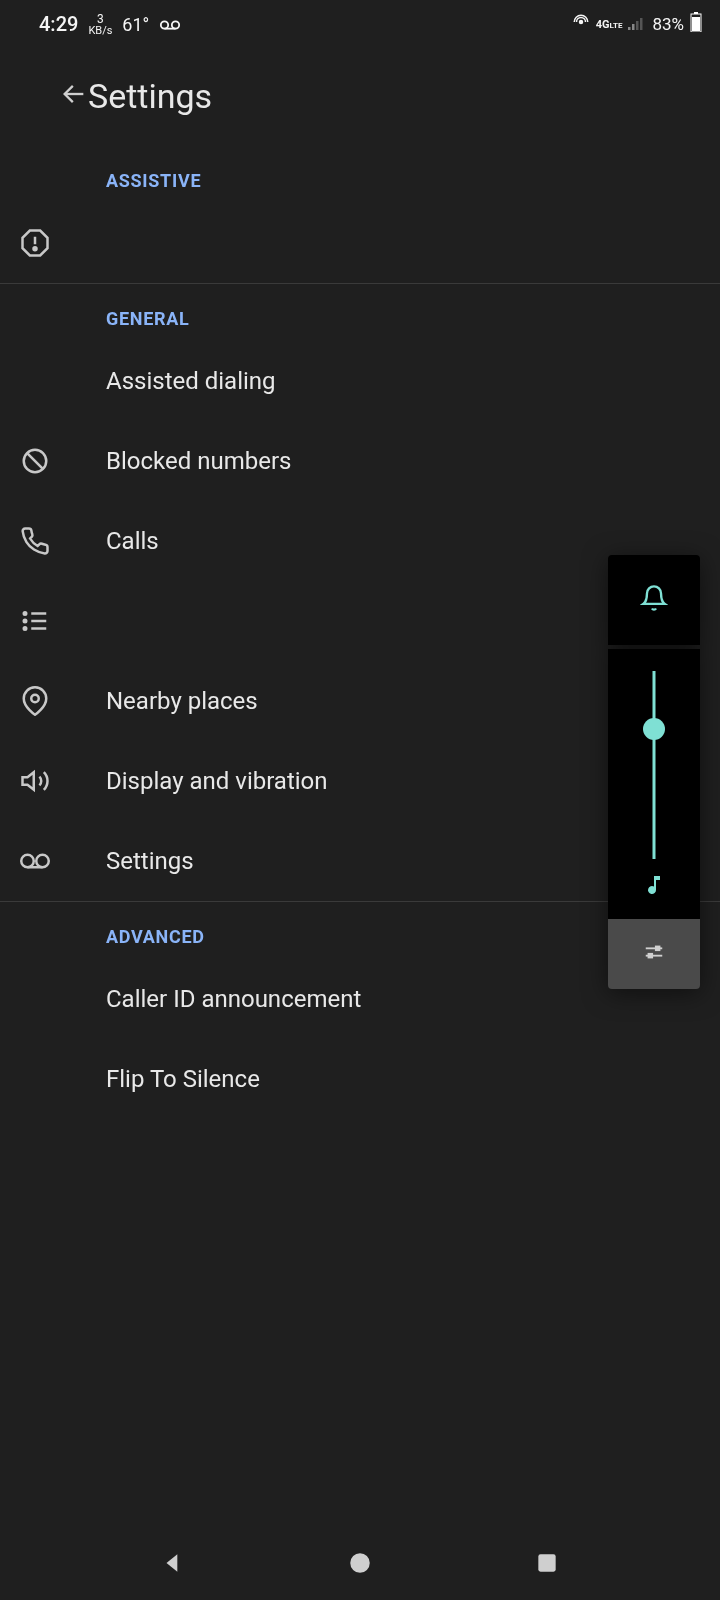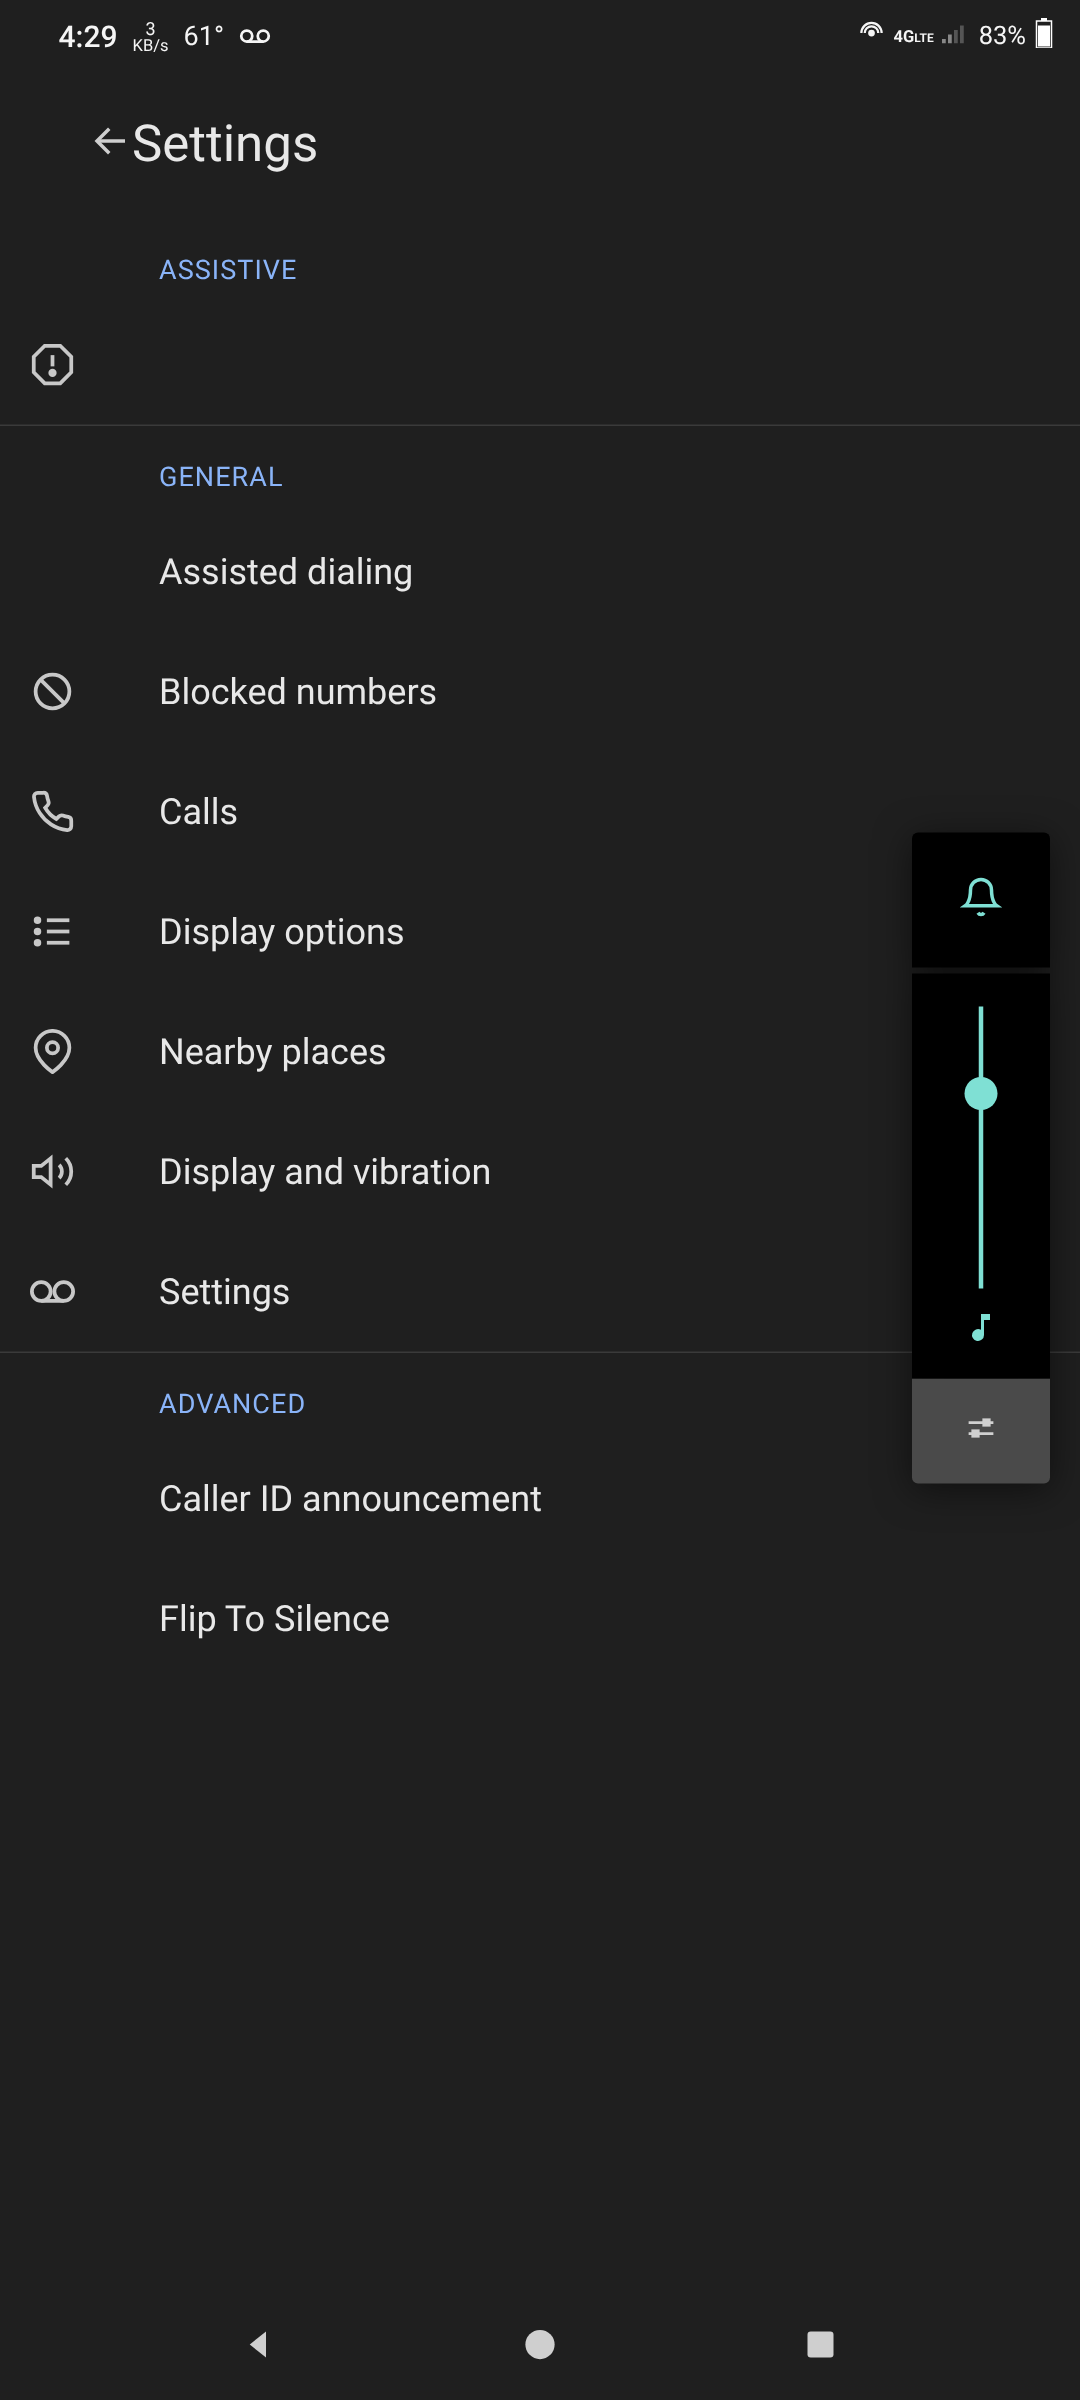--- a/index.html
+++ b/index.html
@@ -29,21 +29,21 @@
       display: flex;
       align-items: center;
       padding: 28px 20px 30px;
       margin-left: 40px;
     }
     .back-icon { width: 28px; height: 28px; color: #cfcfcf; }
     .app-title { font-size: 34px; font-weight: 400; color: #e8e8e8; }
     .section-header {
       color: #8ab4f8;
       font-size: 18px;
-      font-weight: 400;
+      font-weight: 700;
       letter-spacing: 0.7px;
       padding: 24px 0 12px 106px;
     }
     .section-header:first-of-type { padding-top: 16px; }
     .list-item {
       display: flex;
       align-items: center;
       height: 80px;
       padding: 0 20px;
     }
@@ -242,21 +242,20 @@
   <span class="item-icon">
     <svg viewBox="0 0 24 24" fill="none" stroke="currentColor" stroke-width="2">
       <circle cx="4" cy="6" r="1" fill="currentColor"></circle>
         <line x1="9" y1="6" x2="21" y2="6"></line>
       <circle cx="4" cy="12" r="1" fill="currentColor"></circle>
         <line x1="9" y1="12" x2="21" y2="12"></line>
       <circle cx="4" cy="18" r="1" fill="currentColor"></circle>
         <line x1="9" y1="18" x2="21" y2="18"></line>
     </svg>
   </span>
-  <span class="item-label">Display options</span>
 </div>
 
 <div class="list-item">
   <span class="item-icon">
     <svg viewBox="0 0 24 24" fill="none" stroke="currentColor" stroke-width="2">
       <path d="M21 10c0 7-9 13-9 13s-9-6-9-13a9 9 0 1 1 18 0z"></path>
         <circle cx="12" cy="10" r="3"></circle>
     </svg>
   </span>
   <span class="item-label">Nearby places</span>

